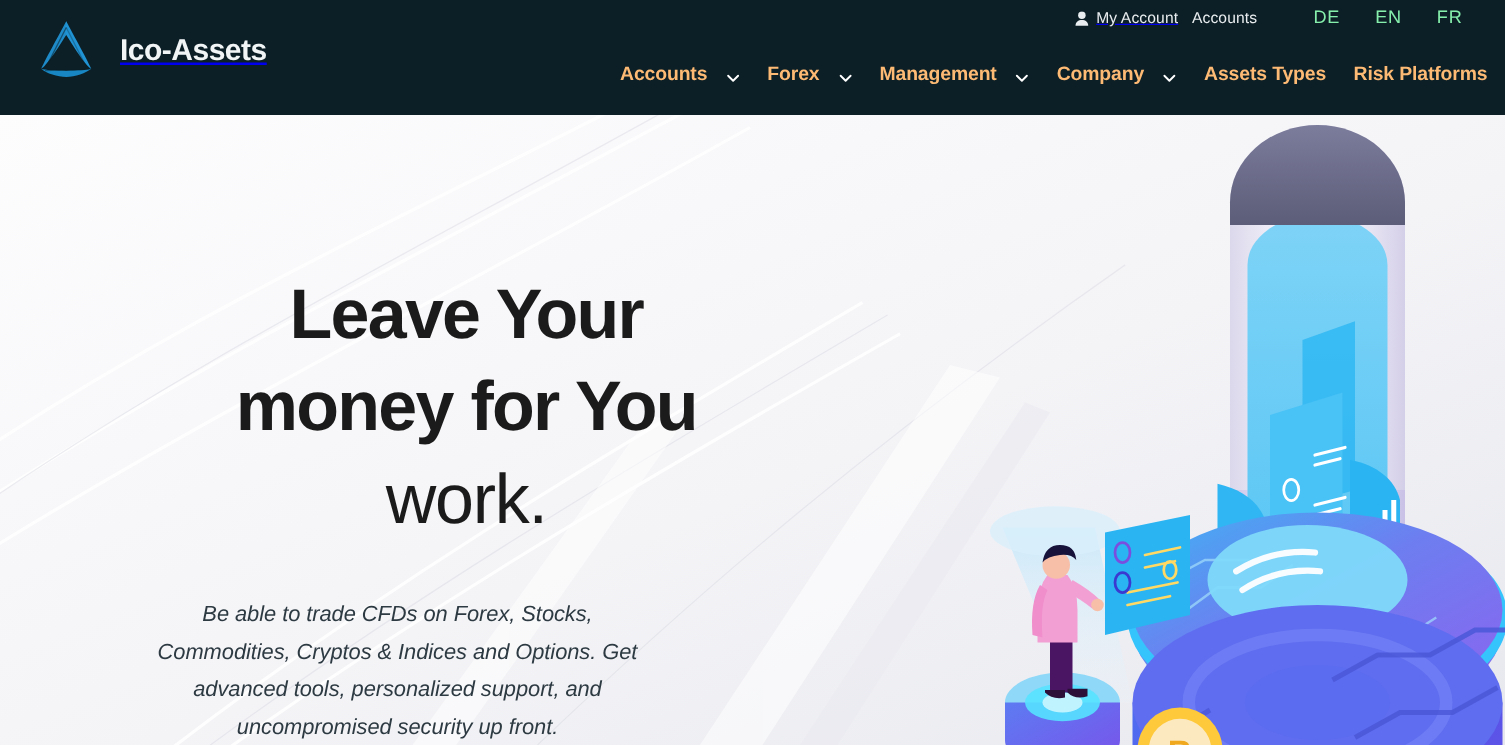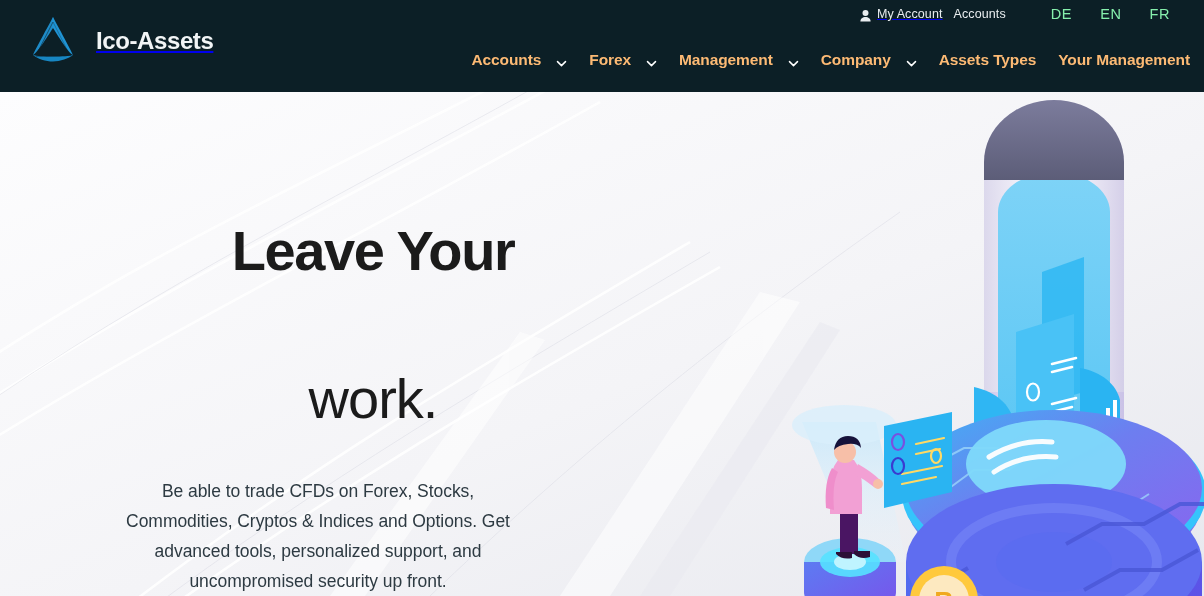--- a/index.html
+++ b/index.html
@@ -95,20 +95,21 @@
     font-weight: 300;
     letter-spacing: -1px;
   }
   .subcopy {
     margin-top: 40px;
     color: #2d3a42;
     font-size: 17.5px;
     line-height: 30px;
     letter-spacing: -.05px;
     max-width: 410px;
+    font-style: italic;
   }
 
   .hero-art {
     position: absolute; right: 0; top: 0;
     width: 420px; height: 504px;
     z-index: 4;
   }
 </style>
 </head>
 <body>
@@ -177,21 +178,21 @@
               <path d="M1.5 3.6 L5.5 7.6 L9.5 3.6" fill="none" stroke="#ffffff" stroke-width="1.5" stroke-linecap="round" stroke-linejoin="round"></path>
             </svg>
           </span>
         </a>
 
         <a class="nav-item" href="#">
           <span>Assets Types</span>
         </a>
 
         <a class="nav-item" href="#">
-          <span>Your Management</span>
+          <span>Risk Platforms</span>
         </a>
 
       </div>
     </nav>
 
     <a class="logo-wrap" href="#">
       <span class="logo-mark">
         <svg viewBox="0 0 58 58" width="58" height="58" xmlns="http://www.w3.org/2000/svg">
 
           <path d="M29 5 C27 9 12 36 9 43 C13 41 22 27 29 16 C30.5 13.6 30 9 29 5 Z" fill="#1e8bc8"></path>
@@ -235,21 +236,21 @@
         <path d="M330 504 L520 240 L545 248 L365 504 Z"></path>
       </g>
       <g fill="#eaeaf0" opacity=".6">
         <path d="M640 504 L820 230 L840 238 L670 504 Z"></path>
       </g>
     </svg>
 
     <div class="hero-copy">
       <h1 class="headline">
         <span>Leave Your</span><br>
-        <br>
+        <span>money for You</span><br>
         <span class="italic-word">work.</span>
       </h1>
       <p class="subcopy">Be able to trade CFDs on Forex, Stocks, Commodities, Cryptos &amp; Indices and Options. Get advanced tools, personalized support, and uncompromised security up front.</p>
     </div>
 
     <div class="hero-art">
       <svg viewBox="0 0 420 504" width="420" height="504" xmlns="http://www.w3.org/2000/svg">
         <defs>
           <linearGradient id="capG" x1="0" y1="0" x2="0" y2="1">
             <stop offset="0%" stop-color="#7c7c9c"></stop>

